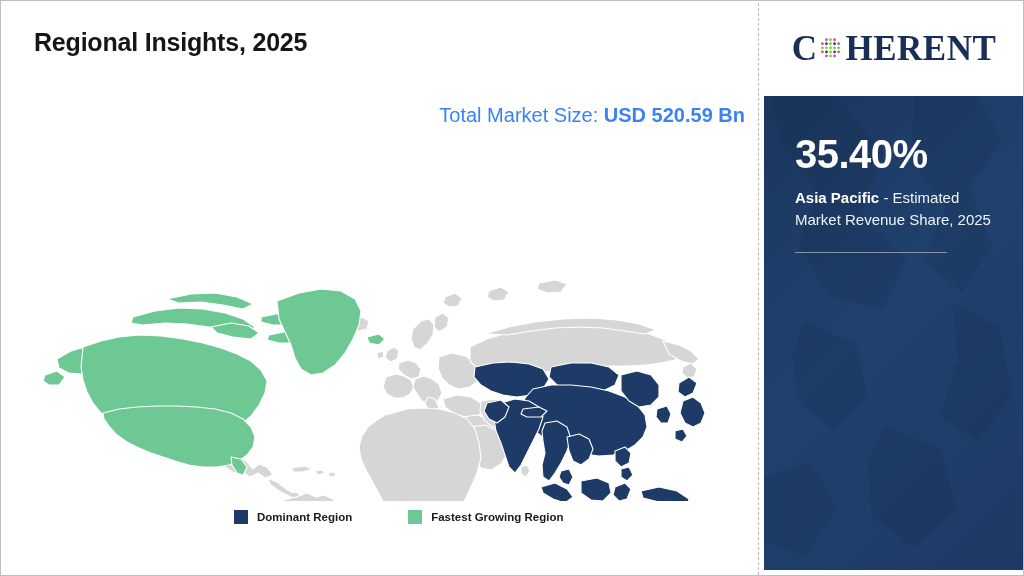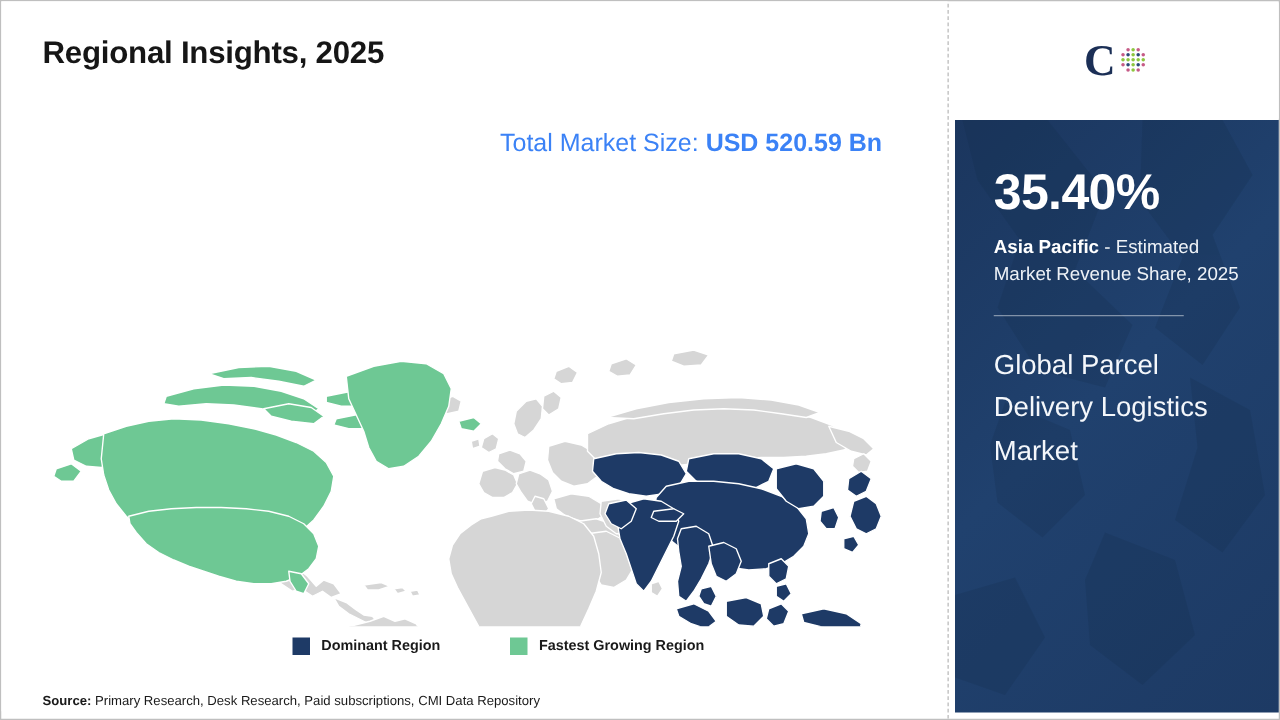--- a/index.html
+++ b/index.html
@@ -16,20 +16,21 @@
     box-sizing:border-box;
     border:1px solid #bfbfbf;
     background:#ffffff;
     overflow:hidden;
   }
 
   
   #main{
     position:absolute;left:0;top:0;width:757px;height:568px;
     background:#ffffff;
+    text-align:right;
   }
   #page-title{
     position:absolute;left:33px;top:27px;
     font-size:25px;font-weight:bold;color:#161616;
     letter-spacing:-0.2px;
   }
   #market-size{
     position:absolute;left:399px;top:100px;width:345px;
     font-size:20px;color:#3b82f6;line-height:1.48;
   }
@@ -304,23 +305,20 @@
       <div class="legend-item">
         <span class="legend-swatch" style="background:#1e3a66"></span>
         <span class="legend-label">Dominant Region</span>
       </div>
       <div class="legend-item">
         <span class="legend-swatch" style="background:#6ec894"></span>
         <span class="legend-label">Fastest Growing Region</span>
       </div>
     </div>
 
-    <div id="source">
-      <span class="src-key">Source:</span><span class="src-val"> Primary Research, Desk Research, Paid subscriptions, CMI Data Repository</span>
-    </div>
   </div>
 
   <div id="divider"></div>
 
   <div id="logo-box">
     <div id="logo-row">
       <span class="logo-c">C</span>
       <svg id="logo-globe" viewBox="0 0 40 40">
         <g>
           <circle cx="14" cy="7" r="2.1" fill="#c65b86"></circle>
@@ -339,20 +337,21 @@
           <circle cx="8" cy="25" r="2.1" fill="#c65b86"></circle>
           <circle cx="14" cy="25" r="2.1" fill="#2d4a7a"></circle>
           <circle cx="20" cy="25" r="2.1" fill="#8dc63f"></circle>
           <circle cx="26" cy="25" r="2.1" fill="#2d4a7a"></circle>
           <circle cx="32" cy="25" r="2.1" fill="#c65b86"></circle>
           <circle cx="14" cy="31" r="2.1" fill="#c65b86"></circle>
           <circle cx="20" cy="31" r="2.1" fill="#8dc63f"></circle>
           <circle cx="26" cy="31" r="2.1" fill="#c65b86"></circle>
         </g>
       </svg>
+      <span class="logo-rest">HERENT</span>
     </div>
   </div>
 
   <div id="panel">
     <div id="panel-watermark">
       <svg viewBox="0 0 260 474" preserveAspectRatio="none">
         <g fill="#16304f" opacity="0.85">
           <path d="M6,0 L74,0 L120,58 L96,120 L142,164 L120,214 L66,200 L34,150 L52,96 L18,48 Z"></path>
           <path d="M150,0 L214,0 L238,44 L206,92 L228,150 L198,196 L160,166 L182,110 L148,64 Z"></path>
           <path d="M188,206 L236,232 L248,300 L214,346 L176,320 L194,262 Z"></path>
@@ -362,17 +361,16 @@
         </g>
       </svg>
     </div>
 
     <div id="panel-inner">
       <div id="share-value">35.40%</div>
       <div id="share-caption">
         <span class="region">Asia Pacific</span><span> - Estimated Market Revenue Share, 2025</span>
       </div>
       <div id="panel-rule"></div>
-      <div id="market-name">Global Parcel Delivery Logistics Market</div>
     </div>
   </div>
 
 </div>
 
 </body></html>

